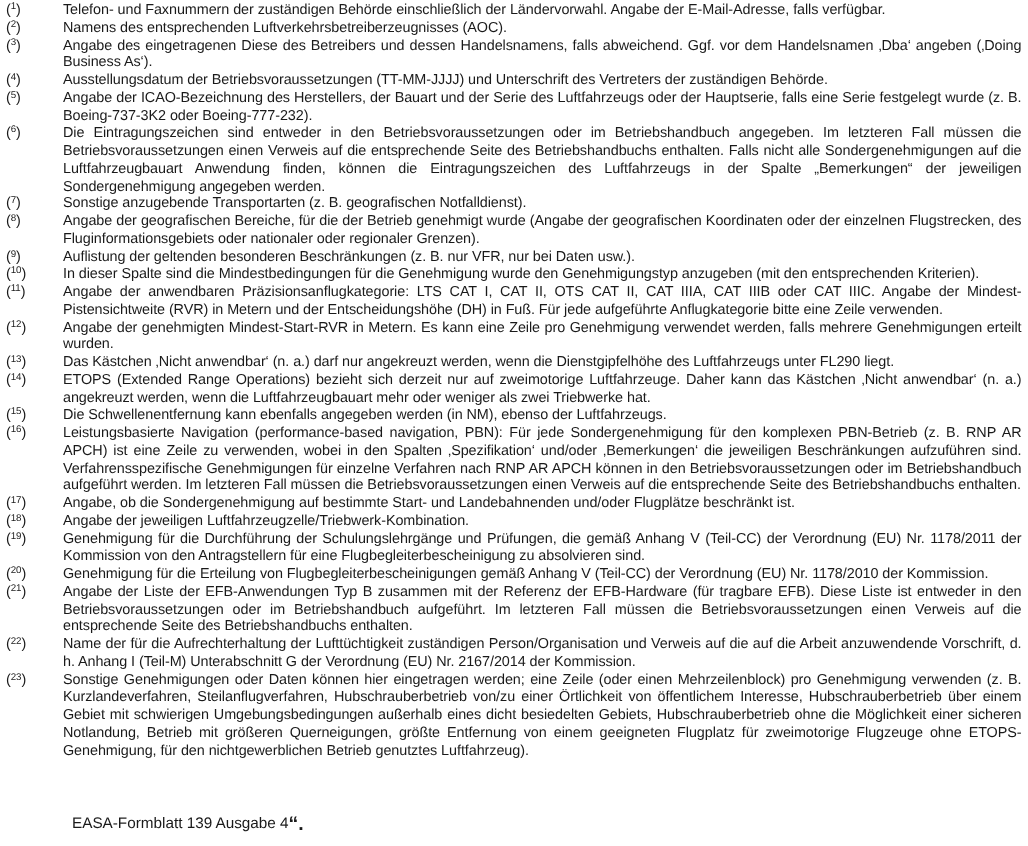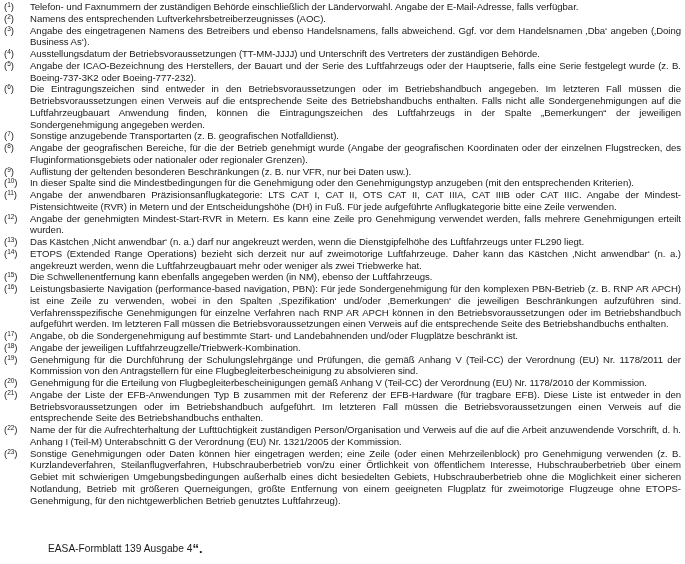--- a/index.html
+++ b/index.html
@@ -41,20 +41,21 @@
       width: 24px;
       white-space: nowrap;
     }
     .note .marker sup {
       font-size: 6.5px;
       vertical-align: 3px;
       line-height: 0;
     }
     .note .text {
       display: block;
+      margin-left: 12px;
     }
     .footer {
       position: absolute;
       left: 4px;
       top: 543px;
       font-size: 10.2px;
       line-height: 12px;
       padding-left: 44px;
     }
     .footer .quote {
@@ -71,21 +72,21 @@
     <li class="note">
         <span class="marker">(<sup>1</sup>)</span>
         <span class="text">Telefon- und Faxnummern der zuständigen Behörde einschließlich der Ländervorwahl. Angabe der E-Mail-Adresse, falls verfügbar.</span>
       </li>
     <li class="note">
         <span class="marker">(<sup>2</sup>)</span>
         <span class="text">Namens des entsprechenden Luftverkehrsbetreiberzeugnisses (AOC).</span>
       </li>
     <li class="note">
         <span class="marker">(<sup>3</sup>)</span>
-        <span class="text">Angabe des eingetragenen Namens des Betreibers und ebenso Handelsnamens, falls abweichend. Ggf. vor dem Handelsnamen ‚Dba‘ angeben (‚Doing Business As‘).</span>
+        <span class="text">Angabe des eingetragenen Diese des Betreibers und dessen Handelsnamens, falls abweichend. Ggf. vor dem Handelsnamen ‚Dba‘ angeben (‚Doing Business As‘).</span>
       </li>
     <li class="note">
         <span class="marker">(<sup>4</sup>)</span>
         <span class="text">Ausstellungsdatum der Betriebsvoraussetzungen (TT-MM-JJJJ) und Unterschrift des Vertreters der zuständigen Behörde.</span>
       </li>
     <li class="note">
         <span class="marker">(<sup>5</sup>)</span>
         <span class="text">Angabe der ICAO-Bezeichnung des Herstellers, der Bauart und der Serie des Luftfahrzeugs oder der Hauptserie, falls eine Serie festgelegt wurde (z. B. Boeing-737-3K2 oder Boeing-777-232).</span>
       </li>
     <li class="note">
@@ -99,21 +100,21 @@
     <li class="note">
         <span class="marker">(<sup>8</sup>)</span>
         <span class="text">Angabe der geografischen Bereiche, für die der Betrieb genehmigt wurde (Angabe der geografischen Koordinaten oder der einzelnen Flugstrecken, des Fluginformationsgebiets oder nationaler oder regionaler Grenzen).</span>
       </li>
     <li class="note">
         <span class="marker">(<sup>9</sup>)</span>
         <span class="text">Auflistung der geltenden besonderen Beschränkungen (z. B. nur VFR, nur bei Daten usw.).</span>
       </li>
     <li class="note">
         <span class="marker">(<sup>10</sup>)</span>
-        <span class="text">In dieser Spalte sind die Mindestbedingungen für die Genehmigung oder den Genehmigungstyp anzugeben (mit den entsprechenden Kriterien).</span>
+        <span class="text">In dieser Spalte sind die Mindestbedingungen für die Genehmigung wurde den Genehmigungstyp anzugeben (mit den entsprechenden Kriterien).</span>
       </li>
     <li class="note">
         <span class="marker">(<sup>11</sup>)</span>
         <span class="text">Angabe der anwendbaren Präzisionsanflugkategorie: LTS CAT I, CAT II, OTS CAT II, CAT IIIA, CAT IIIB oder CAT IIIC. Angabe der Mindest-Pistensichtweite (RVR) in Metern und der Entscheidungshöhe (DH) in Fuß. Für jede aufgeführte Anflugkategorie bitte eine Zeile verwenden.</span>
       </li>
     <li class="note">
         <span class="marker">(<sup>12</sup>)</span>
         <span class="text">Angabe der genehmigten Mindest-Start-RVR in Metern. Es kann eine Zeile pro Genehmigung verwendet werden, falls mehrere Genehmigungen erteilt wurden.</span>
       </li>
     <li class="note">
@@ -147,21 +148,21 @@
     <li class="note">
         <span class="marker">(<sup>20</sup>)</span>
         <span class="text">Genehmigung für die Erteilung von Flugbegleiterbescheinigungen gemäß Anhang V (Teil-CC) der Verordnung (EU) Nr. 1178/2010 der Kommission.</span>
       </li>
     <li class="note">
         <span class="marker">(<sup>21</sup>)</span>
         <span class="text">Angabe der Liste der EFB-Anwendungen Typ B zusammen mit der Referenz der EFB-Hardware (für tragbare EFB). Diese Liste ist entweder in den Betriebsvoraussetzungen oder im Betriebshandbuch aufgeführt. Im letzteren Fall müssen die Betriebsvoraussetzungen einen Verweis auf die entsprechende Seite des Betriebshandbuchs enthalten.</span>
       </li>
     <li class="note">
         <span class="marker">(<sup>22</sup>)</span>
-        <span class="text">Name der für die Aufrechterhaltung der Lufttüchtigkeit zuständigen Person/Organisation und Verweis auf die auf die Arbeit anzuwendende Vorschrift, d. h. Anhang I (Teil-M) Unterabschnitt G der Verordnung (EU) Nr. 1321/2005 der Kommission.</span>
+        <span class="text">Name der für die Aufrechterhaltung der Lufttüchtigkeit zuständigen Person/Organisation und Verweis auf die auf die Arbeit anzuwendende Vorschrift, d. h. Anhang I (Teil-M) Unterabschnitt G der Verordnung (EU) Nr. 2167/2014 der Kommission.</span>
       </li>
     <li class="note">
         <span class="marker">(<sup>23</sup>)</span>
         <span class="text">Sonstige Genehmigungen oder Daten können hier eingetragen werden; eine Zeile (oder einen Mehrzeilenblock) pro Genehmigung verwenden (z. B. Kurzlandeverfahren, Steilanflugverfahren, Hubschrauberbetrieb von/zu einer Örtlichkeit von öffentlichem Interesse, Hubschrauberbetrieb über einem Gebiet mit schwierigen Umgebungsbedingungen außerhalb eines dicht besiedelten Gebiets, Hubschrauberbetrieb ohne die Möglichkeit einer sicheren Notlandung, Betrieb mit größeren Querneigungen, größte Entfernung von einem geeigneten Flugplatz für zweimotorige Flugzeuge ohne ETOPS-Genehmigung, für den nichtgewerblichen Betrieb genutztes Luftfahrzeug).</span>
       </li>
   </ol>
 
   <div class="footer">
     <span>EASA-Formblatt 139 Ausgabe 4</span><span class="quote">“.</span>
   </div>

